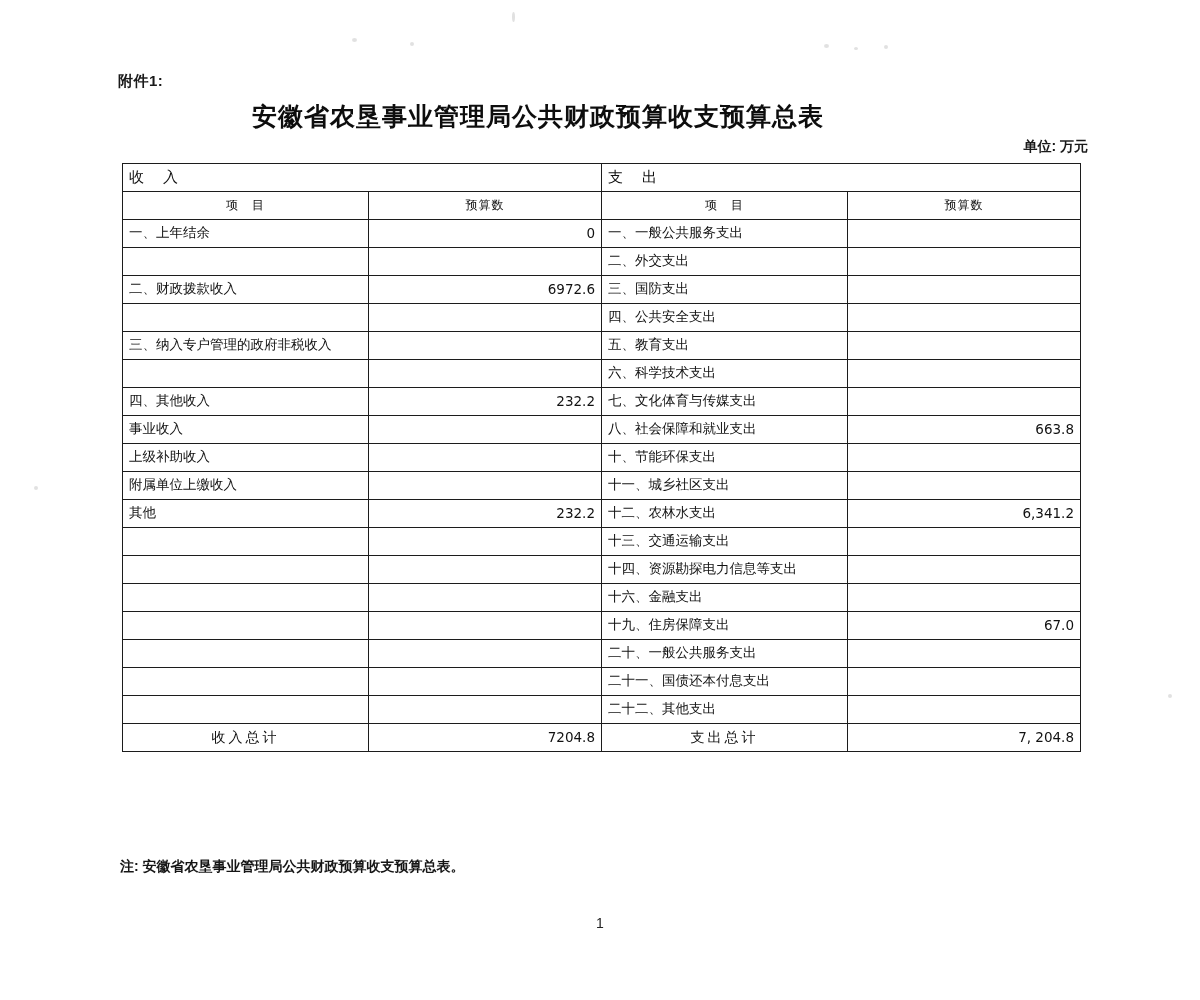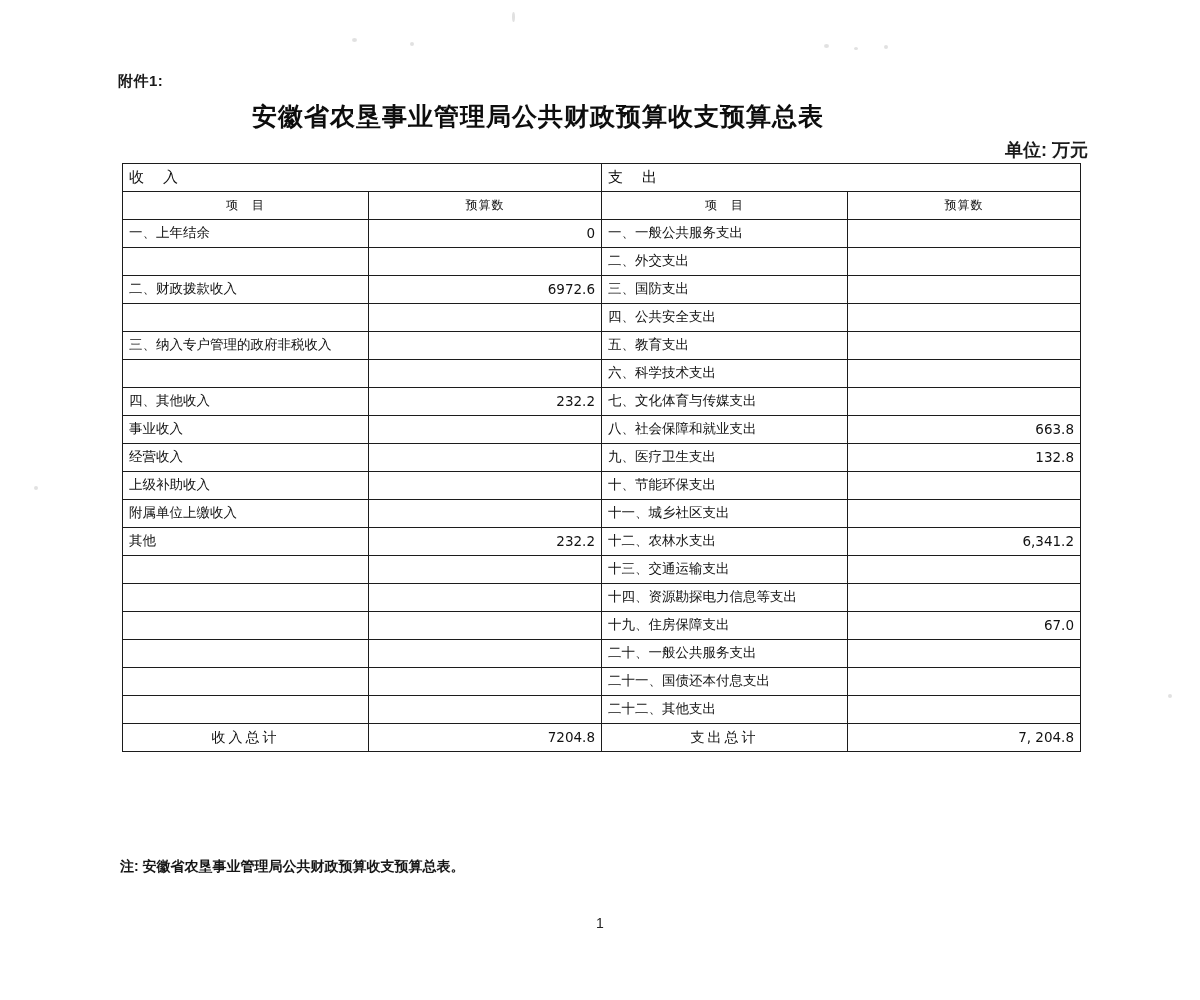--- a/index.html
+++ b/index.html
@@ -46,21 +46,21 @@
     font-family: "DejaVu Serif", "Liberation Serif", serif;
     font-size: 25px;
     font-weight: bold;
     letter-spacing: 1px;
     color: #0d0d0d;
   }
   .unit-note {
     position: absolute;
     right: 112px;
     top: 138px;
-    font-size: 18px;
+    font-size: 14px;
     font-weight: bold;
     color: #1a1a1a;
     margin-left: 36px;
   }
   table.budget {
     position: absolute;
     left: 122px;
     top: 163px;
     width: 958px;
     border-collapse: collapse;
@@ -208,26 +208,20 @@
           <td>七、文化体育与传媒支出</td>
           <td class="num"></td>
         </tr>
         <tr>
           <td class="indent-1">事业收入</td>
           <td class="num"></td>
           <td>八、社会保障和就业支出</td>
           <td class="num">663.8</td>
         </tr>
         <tr>
-          <td class="indent-1">经营收入</td>
-          <td class="num"></td>
-          <td>九、医疗卫生支出</td>
-          <td class="num">132.8</td>
-        </tr>
-        <tr>
           <td class="indent-1">上级补助收入</td>
           <td class="num"></td>
           <td>十、节能环保支出</td>
           <td class="num"></td>
         </tr>
         <tr>
           <td class="indent-1">附属单位上缴收入</td>
           <td class="num"></td>
           <td>十一、城乡社区支出</td>
           <td class="num"></td>
@@ -241,20 +235,26 @@
         <tr>
           <td></td>
           <td class="num"></td>
           <td>十三、交通运输支出</td>
           <td class="num"></td>
         </tr>
         <tr>
           <td></td>
           <td class="num"></td>
           <td>十四、资源勘探电力信息等支出</td>
+          <td class="num"></td>
+        </tr>
+        <tr>
+          <td></td>
+          <td class="num"></td>
+          <td>十六、金融支出</td>
           <td class="num"></td>
         </tr>
         <tr>
           <td></td>
           <td class="num"></td>
           <td>十九、住房保障支出</td>
           <td class="num">67.0</td>
         </tr>
         <tr>
           <td></td>

